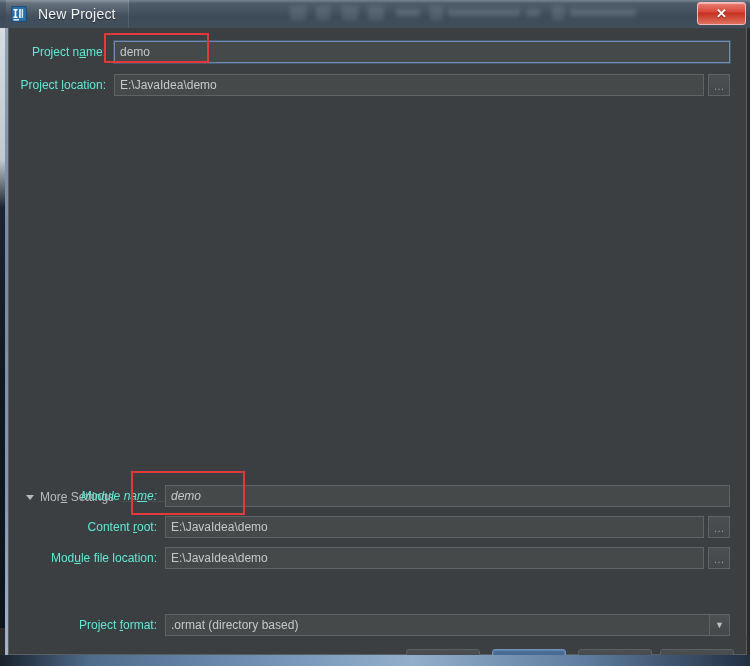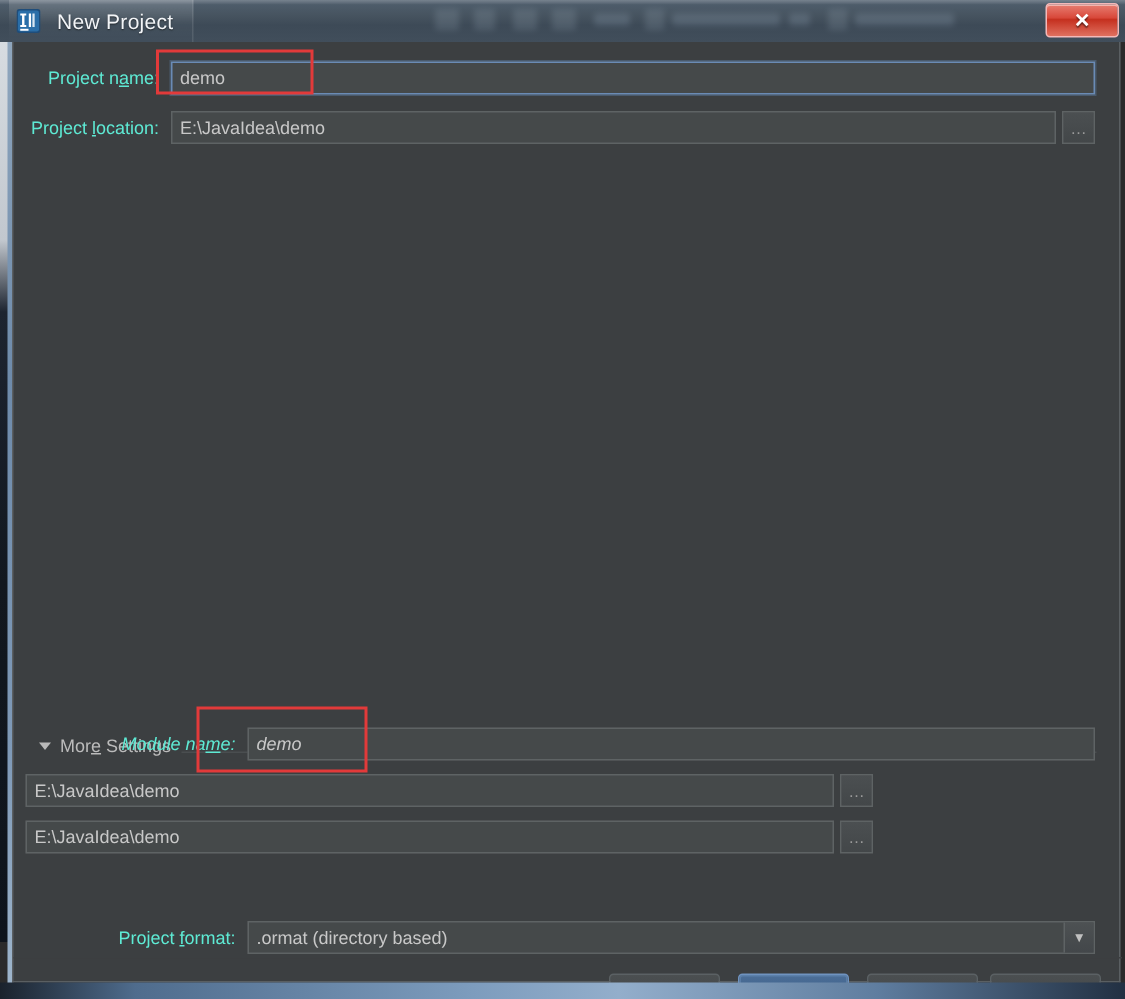--- a/index.html
+++ b/index.html
@@ -318,25 +318,27 @@
       <span class="ms-label">Mor<u>e</u> Settings</span>
     </div>
     <div class="ms-rule"></div>
 
     <div class="row" style="left:0px; top:457px; width:731px;font-style:italic;">
       <span class="lbl" style="width:148px;">Module na<u>m</u>e:</span>
       <div class="field" style="margin-left:8px; width:565px;">demo</div>
     </div>
 
     <div class="row" style="left:0px; top:488px; width:731px;">
+      <span class="lbl" style="width:148px;">Content <u>r</u>oot:</span>
       <div class="field" style="margin-left:8px; width:539px;">E:\JavaIdea\demo</div>
       <div class="browse" style="margin-left:4px;">…</div>
     </div>
 
     <div class="row" style="left:0px; top:519px; width:731px;">
+      <span class="lbl" style="width:148px;">Mod<u>u</u>le file location:</span>
       <div class="field" style="margin-left:8px; width:539px;">E:\JavaIdea\demo</div>
       <div class="browse" style="margin-left:4px;">…</div>
     </div>
 
     <div class="row" style="left:0px; top:550px; width:731px;margin-top:36px;">
       <span class="lbl" style="width:148px;">Project <u>f</u>ormat:</span>
       <div class="combo" style="margin-left:8px; width:565px;">
         <span>.ormat (directory based)</span>
         <span class="combo-arrow">▼</span>
       </div>

